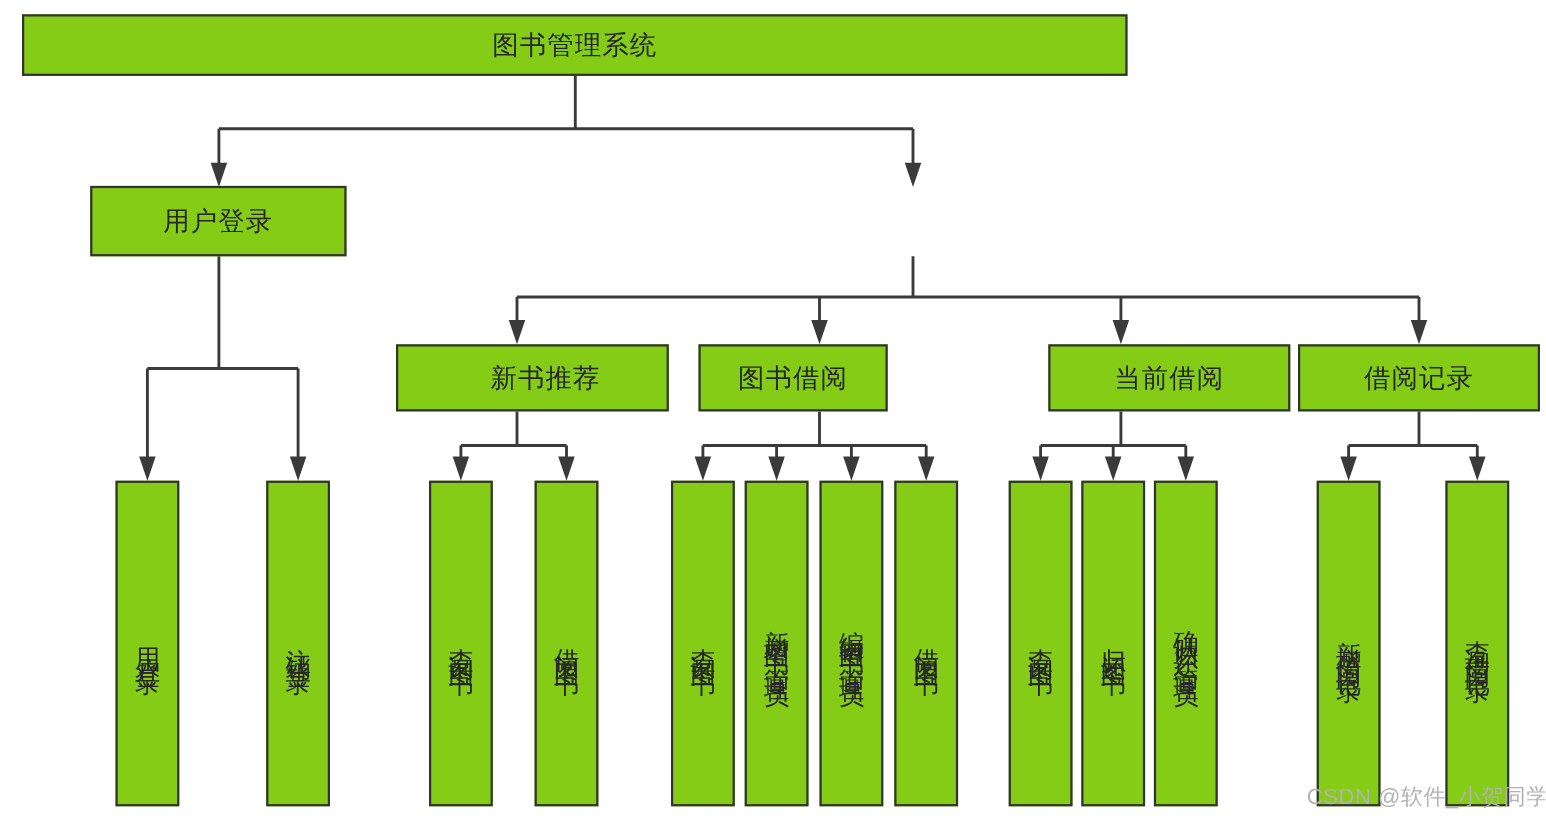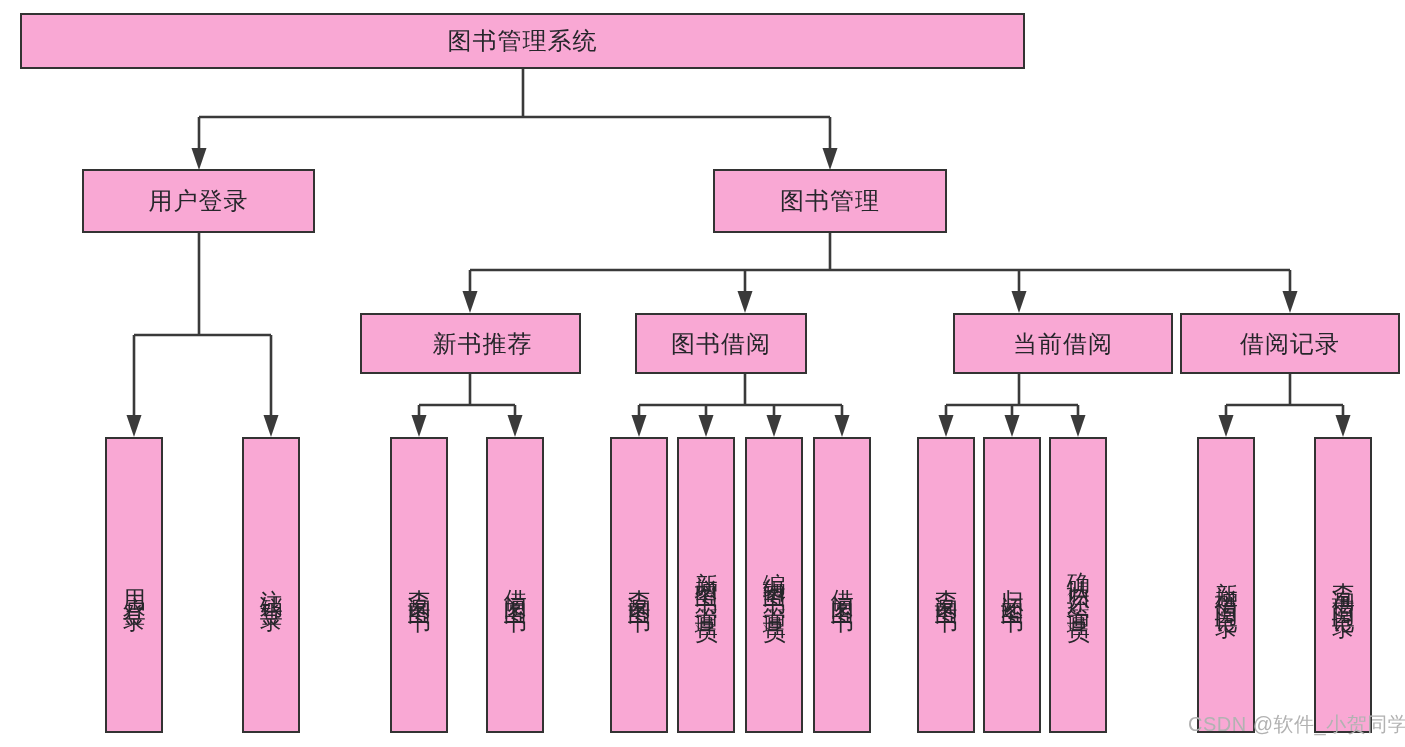--- a/index.html
+++ b/index.html
@@ -19,21 +19,21 @@
     position: absolute;
     left: 0;
     top: 0;
     width: 1405px;
     height: 747px;
     pointer-events: none;
   }
   .node {
     position: absolute;
     box-sizing: border-box;
-    background: #f9a8d4;
+    background: #84cc16;
     border: 2.5px solid #333333;
     display: flex;
     align-items: center;
     justify-content: center;
     color: #26262b;
   }
   .hbox {
     font-size: 24px;
     letter-spacing: 1px;
     white-space: nowrap;
@@ -109,23 +109,22 @@
       <polygon points="1070.5,415 1085.5,415 1078,437"></polygon>
 
       <polygon points="1218.5,415 1233.5,415 1226,437"></polygon>
       <polygon points="1335.5,415 1350.5,415 1343,437"></polygon>
     </g>
   </svg>
 
   <div class="node hbox" style="left:20px; top:13px; width:1005px; height:56px;">图书管理系统</div>
 
   <div class="node hbox" style="left:82px; top:169px; width:233px; height:64px;">用户登录</div>
-  <div class="node hbox" style="left:713px; top:169px; width:234px; height:64px;">图书管理</div>
 
-  <div class="node hbox" style="left:360px; top:313px; width:221px; height:61px;padding-left:24px;">新书推荐</div>
+  <div class="node hbox" style="left:360px; top:313px; width:248px; height:61px;padding-left:24px;">新书推荐</div>
   <div class="node hbox" style="left:635px; top:313px; width:172px; height:61px;">图书借阅</div>
   <div class="node hbox" style="left:909px; top:313px; width:220px; height:61px;margin-left:44px;">当前借阅</div>
   <div class="node hbox" style="left:1180px; top:313px; width:220px; height:61px;">借阅记录</div>
 
   <div class="node vbox" style="left:105px;">
     <span class="vtext">用户登录</span>
   </div>
   <div class="node vbox" style="left:242px;">
     <span class="vtext">注销登录</span>
   </div>

